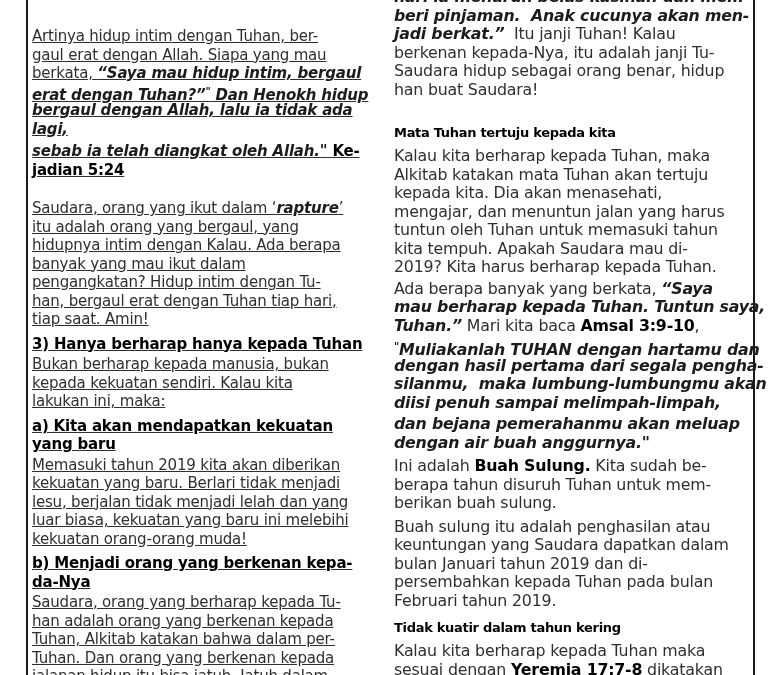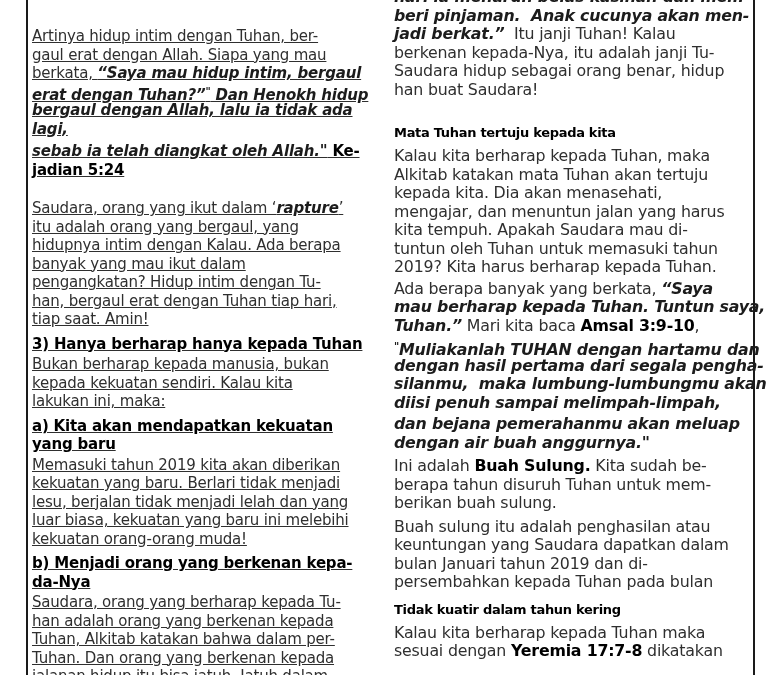--- a/index.html
+++ b/index.html
@@ -94,22 +94,22 @@
         <div class="line"><span class="s-n">han buat Saudara!</span></div>
       </div>
       <div class="block h1" style="margin-top: 22px;">
         <div class="line"><span class="s-b">Mata Tuhan tertuju kepada kita</span></div>
       </div>
       <div class="block" style="margin-top: 2px;">
         <div class="line"><span class="s-n">Kalau kita berharap kepada Tuhan, maka</span></div>
         <div class="line"><span class="s-n">Alkitab katakan mata Tuhan akan tertuju</span></div>
         <div class="line"><span class="s-n">kepada kita. Dia akan menasehati,</span></div>
         <div class="line"><span class="s-n">mengajar, dan menuntun jalan yang harus</span></div>
+        <div class="line"><span class="s-n">tuntun oleh Tuhan untuk memasuki tahun</span></div>
         <div class="line"><span class="s-n">kita tempuh. Apakah Saudara mau di-</span></div>
-        <div class="line"><span class="s-n">tuntun oleh Tuhan untuk memasuki tahun</span></div>
         <div class="line"><span class="s-n">2019? Kita harus berharap kepada Tuhan.</span></div>
       </div>
       <div class="block" style="margin-top: 3px;">
         <div class="line"><span class="s-n">Ada berapa banyak yang berkata, </span><span class="s-q">“Saya</span></div>
         <div class="line"><span class="s-q">mau berharap kepada Tuhan. Tuntun saya,</span></div>
         <div class="line"><span class="s-q">Tuhan.”</span><span class="s-n"> Mari kita baca </span><span class="s-b">Amsal 3:9-10</span><span class="s-n">,</span></div>
       </div>
       <div class="block" style="margin-top: 3px;">
         <div class="line"><span class="s-fs">"</span><span class="s-q">Muliakanlah TUHAN dengan hartamu dan</span></div>
         <div class="line"><span class="s-q">dengan hasil pertama dari segala pengha-</span></div>
@@ -123,20 +123,21 @@
       <div class="block" style="margin-top: 5px;">
         <div class="line"><span class="s-n">Ini adalah </span><span class="s-b">Buah Sulung.</span><span class="s-n"> Kita sudah be-</span></div>
         <div class="line"><span class="s-n">berapa tahun disuruh Tuhan untuk mem-</span></div>
         <div class="line"><span class="s-n">berikan buah sulung.</span></div>
       </div>
       <div class="block" style="margin-top: 5px;">
         <div class="line"><span class="s-n">Buah sulung itu adalah penghasilan atau</span></div>
         <div class="line"><span class="s-n">keuntungan yang Saudara dapatkan dalam</span></div>
         <div class="line"><span class="s-n">bulan Januari tahun 2019 dan di-</span></div>
         <div class="line"><span class="s-n">persembahkan kepada Tuhan pada bulan</span></div>
+        <div class="line"><span class="s-n">Februari tahun 2019.</span></div>
       </div>
       <div class="block h1" style="margin-top: 6px;">
         <div class="line"><span class="s-b">Tidak kuatir dalam tahun kering</span></div>
       </div>
       <div class="block" style="margin-top: 2px;">
         <div class="line"><span class="s-n">Kalau kita berharap kepada Tuhan maka</span></div>
         <div class="line"><span class="s-n">sesuai dengan </span><span class="s-b">Yeremia 17:7-8</span><span class="s-n"> dikatakan</span></div>
       </div>
     </div>
 </div>

